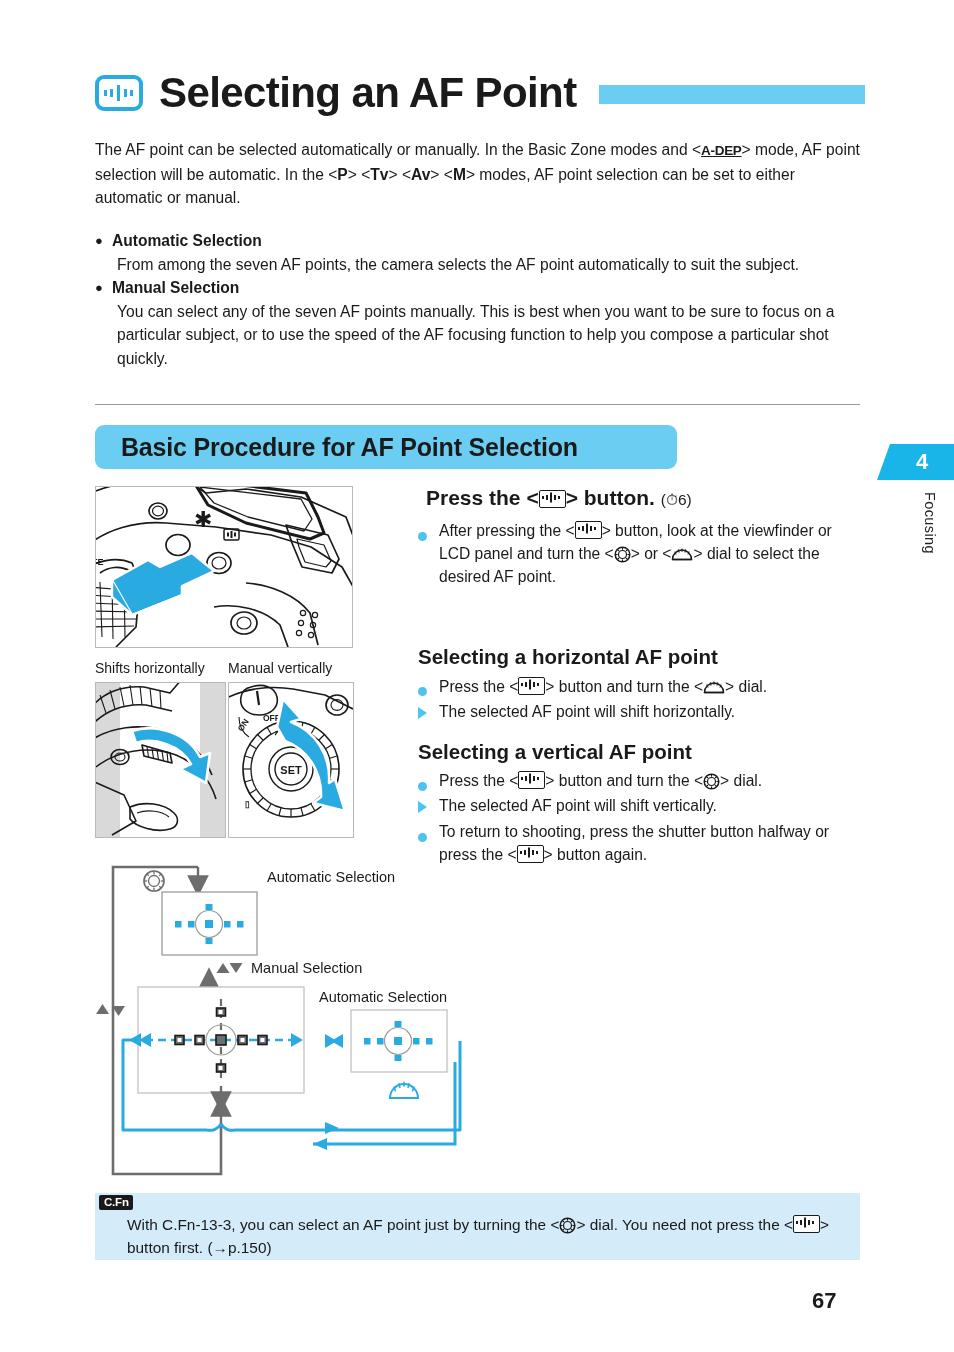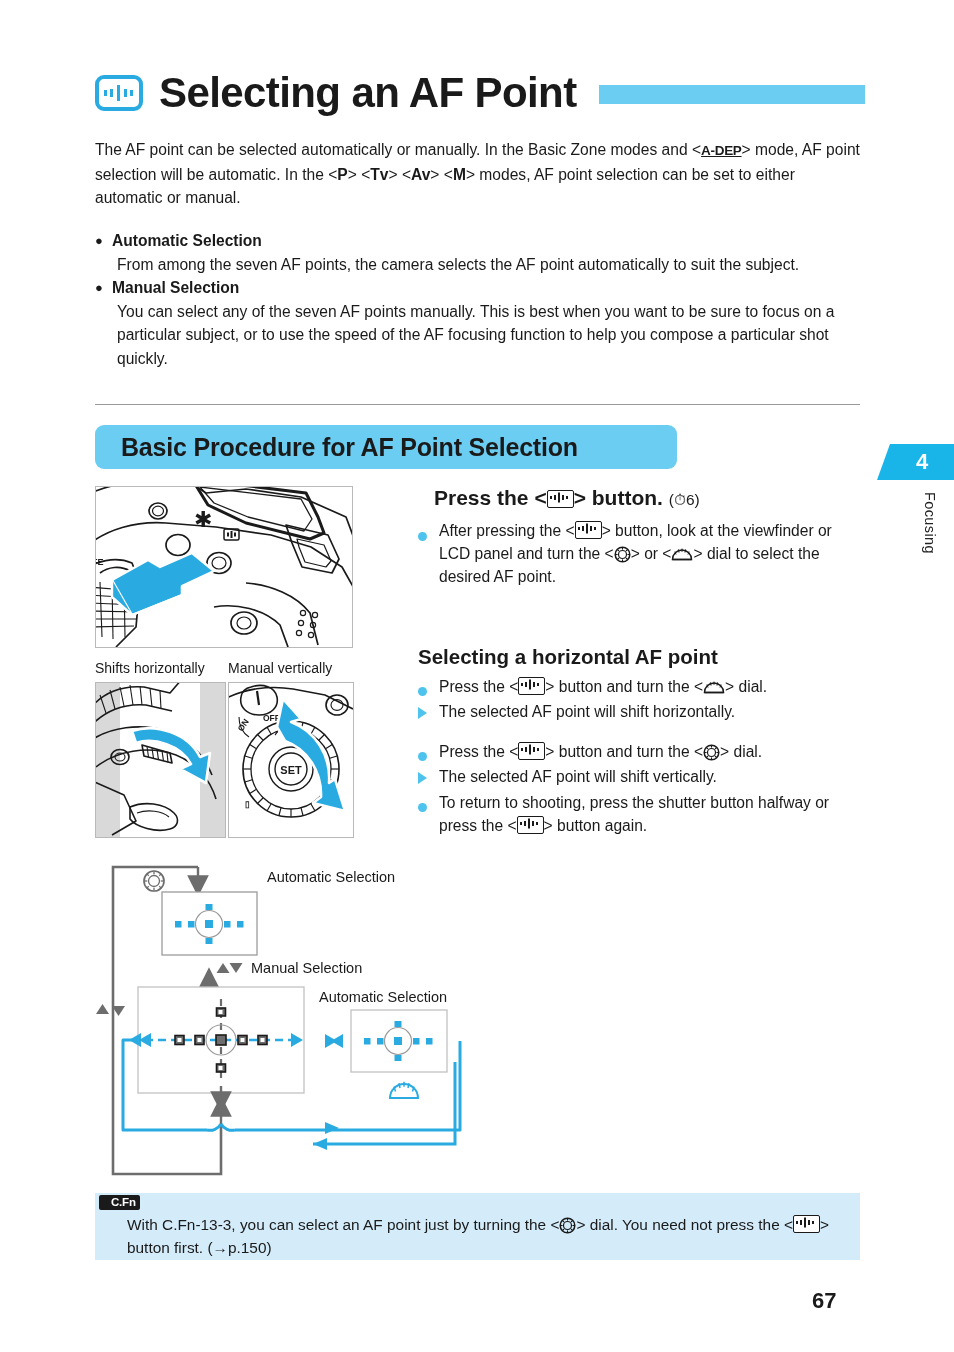--- a/index.html
+++ b/index.html
@@ -66,21 +66,21 @@
   .cap-row{position:absolute;left:95px;top:660px;width:270px;height:20px;font-size:14px;color:#1a1a1a;}
   .cap-row .c1{position:absolute;left:0;top:0;}
   .cap-row .c2{position:absolute;left:133px;top:0;}
   .illu-dialA{position:absolute;left:95px;top:682px;width:131px;height:156px;
     border:1px solid #b9b9b9;box-sizing:border-box;overflow:hidden;background:#fff;}
   .illu-dialB{position:absolute;left:228px;top:682px;width:126px;height:156px;
     border:1px solid #b9b9b9;box-sizing:border-box;overflow:hidden;background:#fff;}
 
   
   .rc{position:absolute;left:418px;top:486px;width:442px;}
-  .step-title{font-size:21px;font-weight:bold;color:#1a1a1a;margin:0 0 9px 16px;line-height:1.15;}
+  .step-title{font-size:21px;font-weight:bold;color:#1a1a1a;margin:0 0 9px 8px;line-height:1.15;}
   .step-title .small{font-size:15.5px;font-weight:normal;}
   .rc ul{list-style:none;margin:0;padding:0;}
   .rc li{display:flex;align-items:flex-start;font-size:15.6px;line-height:23px;margin-bottom:1px;}
   .li-mark{flex:0 0 auto;width:21px;text-align:left;padding-top:1px;}
   .dotc{display:inline-block;width:9px;height:9px;border-radius:50%;background:#4EC3EE;vertical-align:middle;margin-top:6px;}
   .tric{display:inline-block;width:0;height:0;border-style:solid;border-width:6px 0 6px 9px;
         border-color:transparent transparent transparent #4EC3EE;margin-top:6px;}
   .sub-head{font-size:20.5px;font-weight:bold;margin:0 0 5px 0;line-height:1.2;}
   .gap1{height:56px;}
   .gap2{height:14px;}
@@ -95,21 +95,21 @@
   
   .diagram{position:absolute;left:95px;top:862px;width:400px;height:318px;}
 
   
   .note{
     position:absolute;left:95px;top:1193px;width:765px;height:67px;
     background:#D4ECFA;
   }
   .note-badge{
     position:absolute;left:4px;top:2px;background:#1a1a1a;color:#fff;
-    font-size:11.5px;font-weight:bold;padding:1px 4px 2px 12px;border-radius:2px;letter-spacing:-0.2px;
+    font-size:11.5px;font-weight:bold;padding:1px 4px 2px 5px;border-radius:2px;letter-spacing:-0.2px;
   }
   .note-text{position:absolute;left:32px;top:20px;width:722px;font-size:15.4px;line-height:23px;color:#1a1a1a;}
 
   
   .pageno{position:absolute;left:812px;top:1288px;font-size:22px;font-weight:bold;color:#1a1a1a;}
 </style>
 </head>
 <body>
 
 <div class="page">
@@ -431,20 +431,21 @@
         </span><span>&gt; dial.</span></span>
       </li>
       <li>
         <span class="li-mark"><i class="tric"></i></span>
         <span>The selected AF point will shift horizontally.</span>
       </li>
     </ul>
 
     <div class="gap2"></div>
 
+    <h3 class="sub-head">Selecting a vertical AF point</h3>
     <ul>
       <li>
         <span class="li-mark"><i class="dotc"></i></span>
         <span><span>Press the &lt;</span><span class="ic ic-af">
           <svg width="22" height="13" viewBox="0 0 22 13">
                 <g fill="#1a1a1a">
             <rect x="2" y="5" width="2" height="3"></rect>
                   <rect x="6" y="4" width="2" height="5"></rect>
             <rect x="10" y="1.5" width="2" height="10"></rect>
                   <rect x="14" y="4" width="2" height="5"></rect>

